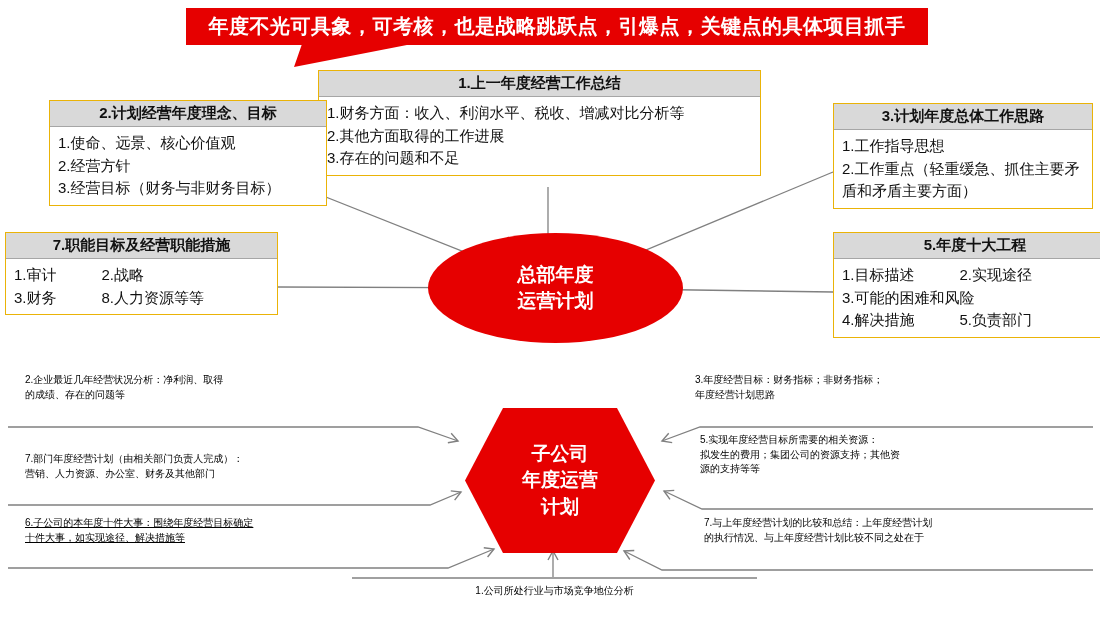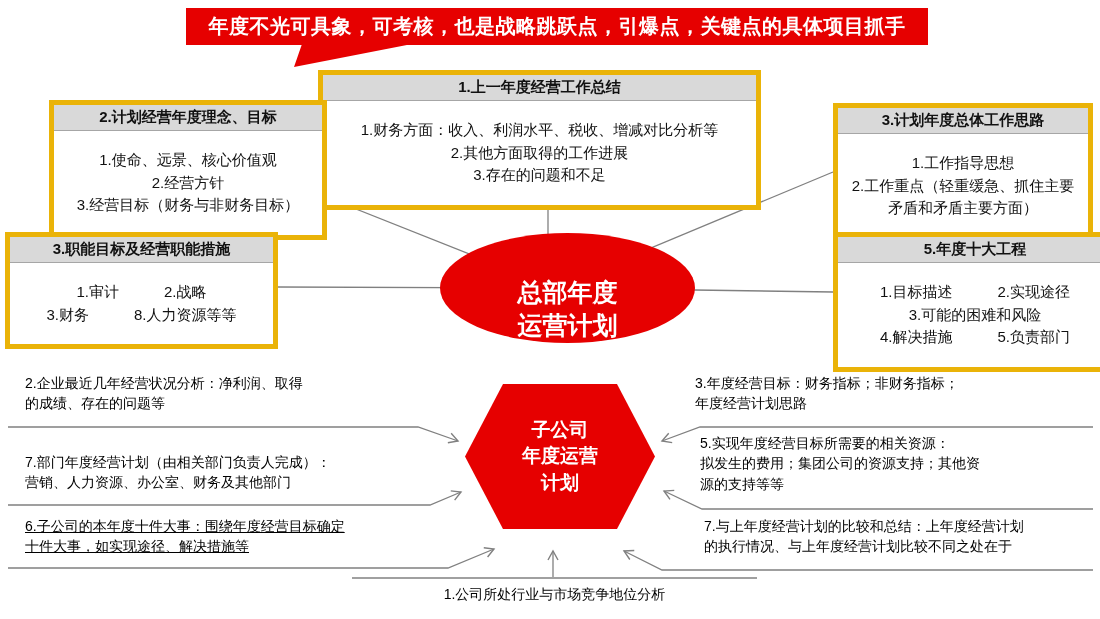--- a/index.html
+++ b/index.html
@@ -11,44 +11,44 @@
   }
   .svg-layer { position: absolute; left: 0; top: 0; width: 1100px; height: 619px; z-index: 1; }
   .banner {
     position: absolute; left: 170px; top: 8px; width: 742px; height: 37px;
     background: #e60000; color: #ffffff; font-weight: bold; font-size: 20px;
     display: flex; align-items: center; justify-content: center; z-index: 2;
     letter-spacing: 0.5px;
     margin-left: 16px;
   }
   .mapbox {
-    position: absolute; border: 5px solid #eab308; background: #ffffff;
+    position: absolute; border: 1px solid #eab308; background: #ffffff;
     z-index: 2; font-size: 15px; color: #111111;
   }
   .mapbox .hd {
     background: #d9d9d9; border-bottom: 1px solid #a6a6a6; text-align: center;
     font-weight: bold; padding: 3px 4px;
   }
-  .mapbox .bd { padding: 18px 8px; white-space: pre-line; line-height: 1.5; text-align: center; }
+  .mapbox .bd { padding: 5px 8px; white-space: pre-line; line-height: 1.5; }
   .ellipse {
-    position: absolute; left: 440px; top: 233px; width: 255px; height: 110px;
+    position: absolute; left: 428px; top: 233px; width: 255px; height: 110px;
     background: #e60000; border-radius: 50%; color: #ffffff; font-weight: bold;
-    font-size: 25px; display: flex; align-items: flex-end; justify-content: center;
+    font-size: 19px; display: flex; align-items: center; justify-content: center;
     text-align: center; z-index: 2; white-space: pre-line; line-height: 1.35;
   }
   .hexagon {
-    position: absolute; left: 465px; top: 384px; width: 190px; height: 145px;
+    position: absolute; left: 465px; top: 408px; width: 190px; height: 145px;
     background: #e60000;
     clip-path: polygon(20% 0, 80% 0, 100% 50%, 80% 100%, 20% 100%, 0 50%);
     color: #ffffff; font-weight: bold; font-size: 19px;
     display: flex; align-items: center; justify-content: center; text-align: center;
     z-index: 2; white-space: pre-line; line-height: 1.4;
   }
   .note {
-    position: absolute; font-size: 14px; line-height: 1.45; color: #000000;
+    position: absolute; font-size: 10px; line-height: 1.45; color: #000000;
     white-space: pre-line; z-index: 2;
   }
   .note.center { text-align: center; }
 </style>
 </head>
 <body>
 
 <div class="canvas">
 
   <svg class="svg-layer" width="1100" height="619" viewBox="0 0 1100 619" xmlns="http://www.w3.org/2000/svg">
@@ -98,21 +98,21 @@
 3.经营目标（财务与非财务目标）</div>
   </div>
 
   <div class="mapbox" style="left:833px; top:103px; width:260px;">
     <div class="hd">3.计划年度总体工作思路</div>
     <div class="bd">1.工作指导思想
 2.工作重点（轻重缓急、抓住主要矛盾和矛盾主要方面）</div>
   </div>
 
   <div class="mapbox" style="left:5px; top:232px; width:273px;">
-    <div class="hd">3.职能目标及经营职能措施</div>
+    <div class="hd">7.职能目标及经营职能措施</div>
     <div class="bd">1.审计　　　2.战略
 3.财务　　　8.人力资源等等</div>
   </div>
 
   <div class="mapbox" style="left:833px; top:232px; width:284px;">
     <div class="hd">5.年度十大工程</div>
     <div class="bd">1.目标描述　　　2.实现途径
 3.可能的困难和风险
 4.解决措施　　　5.负责部门</div>
   </div>

